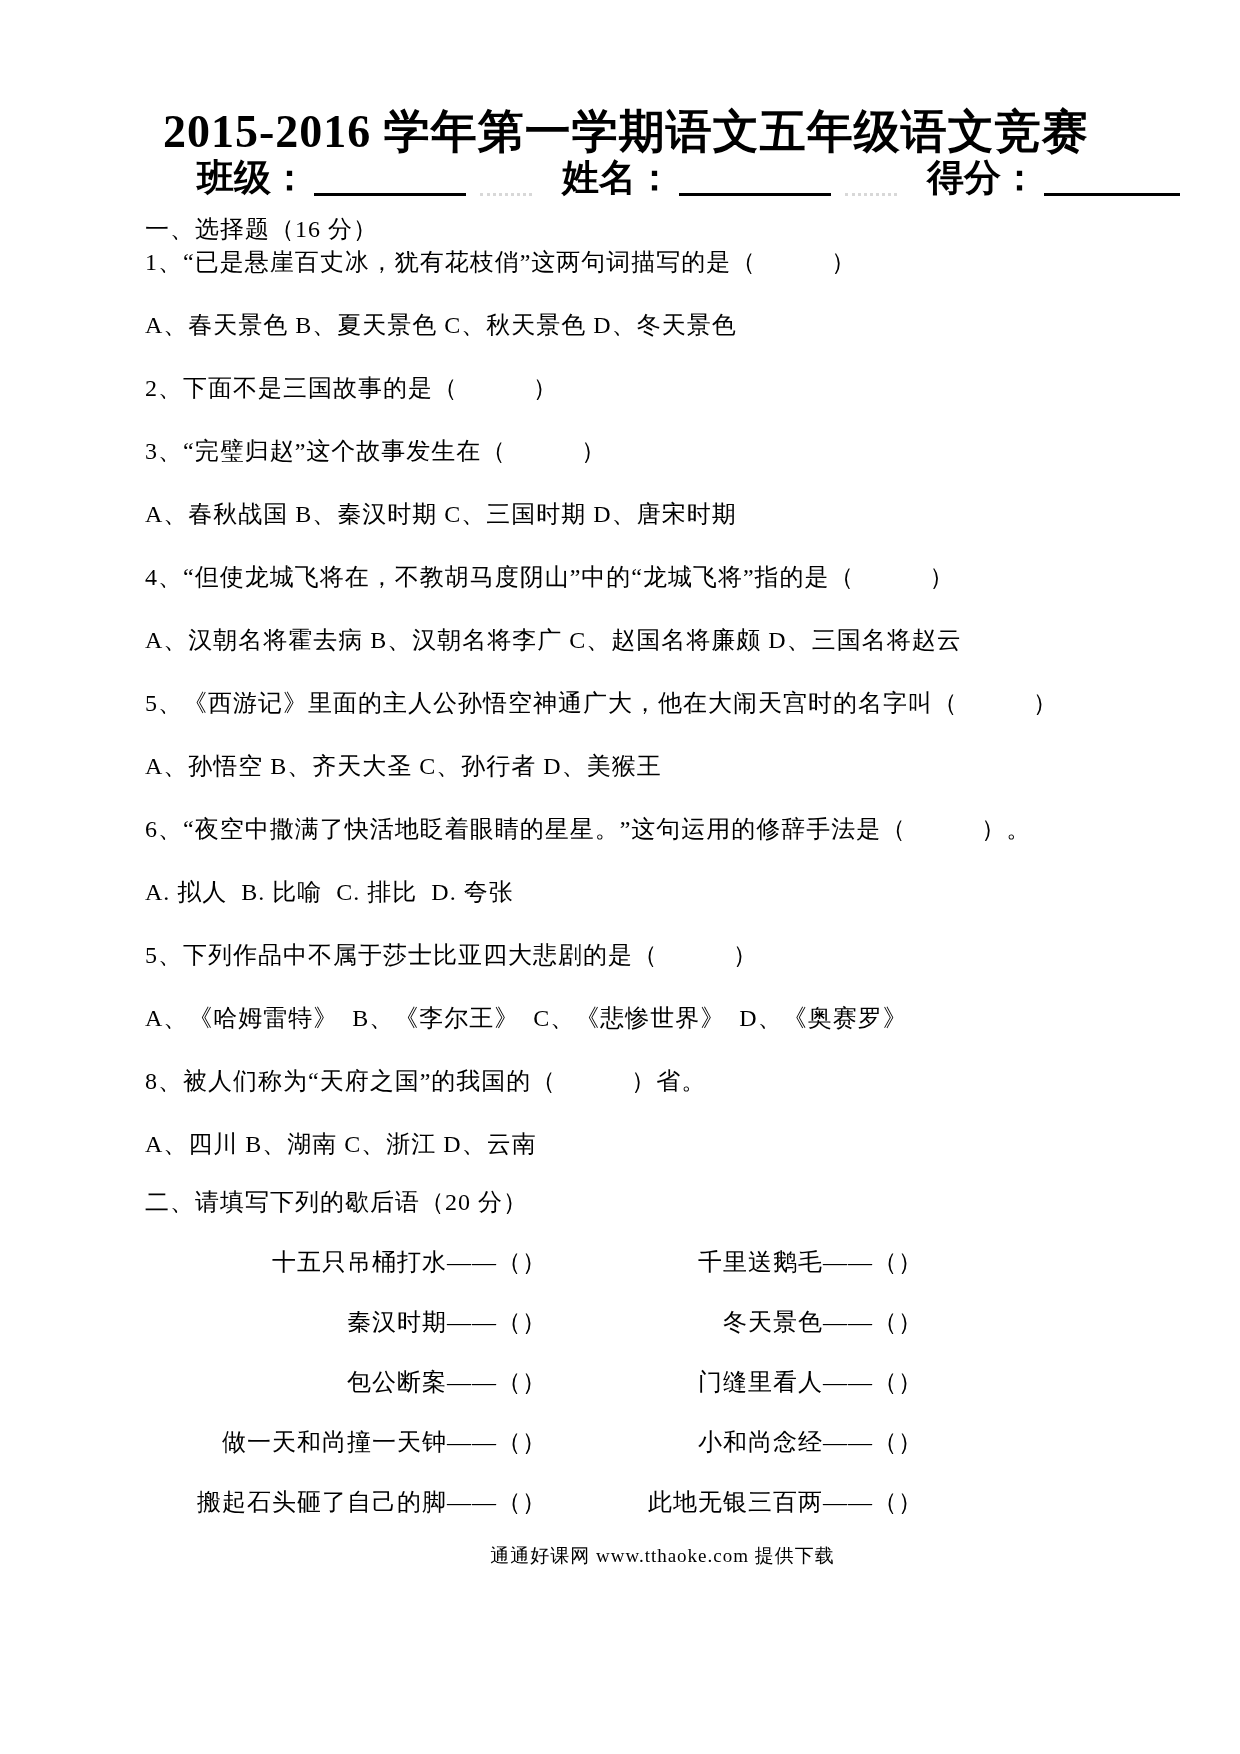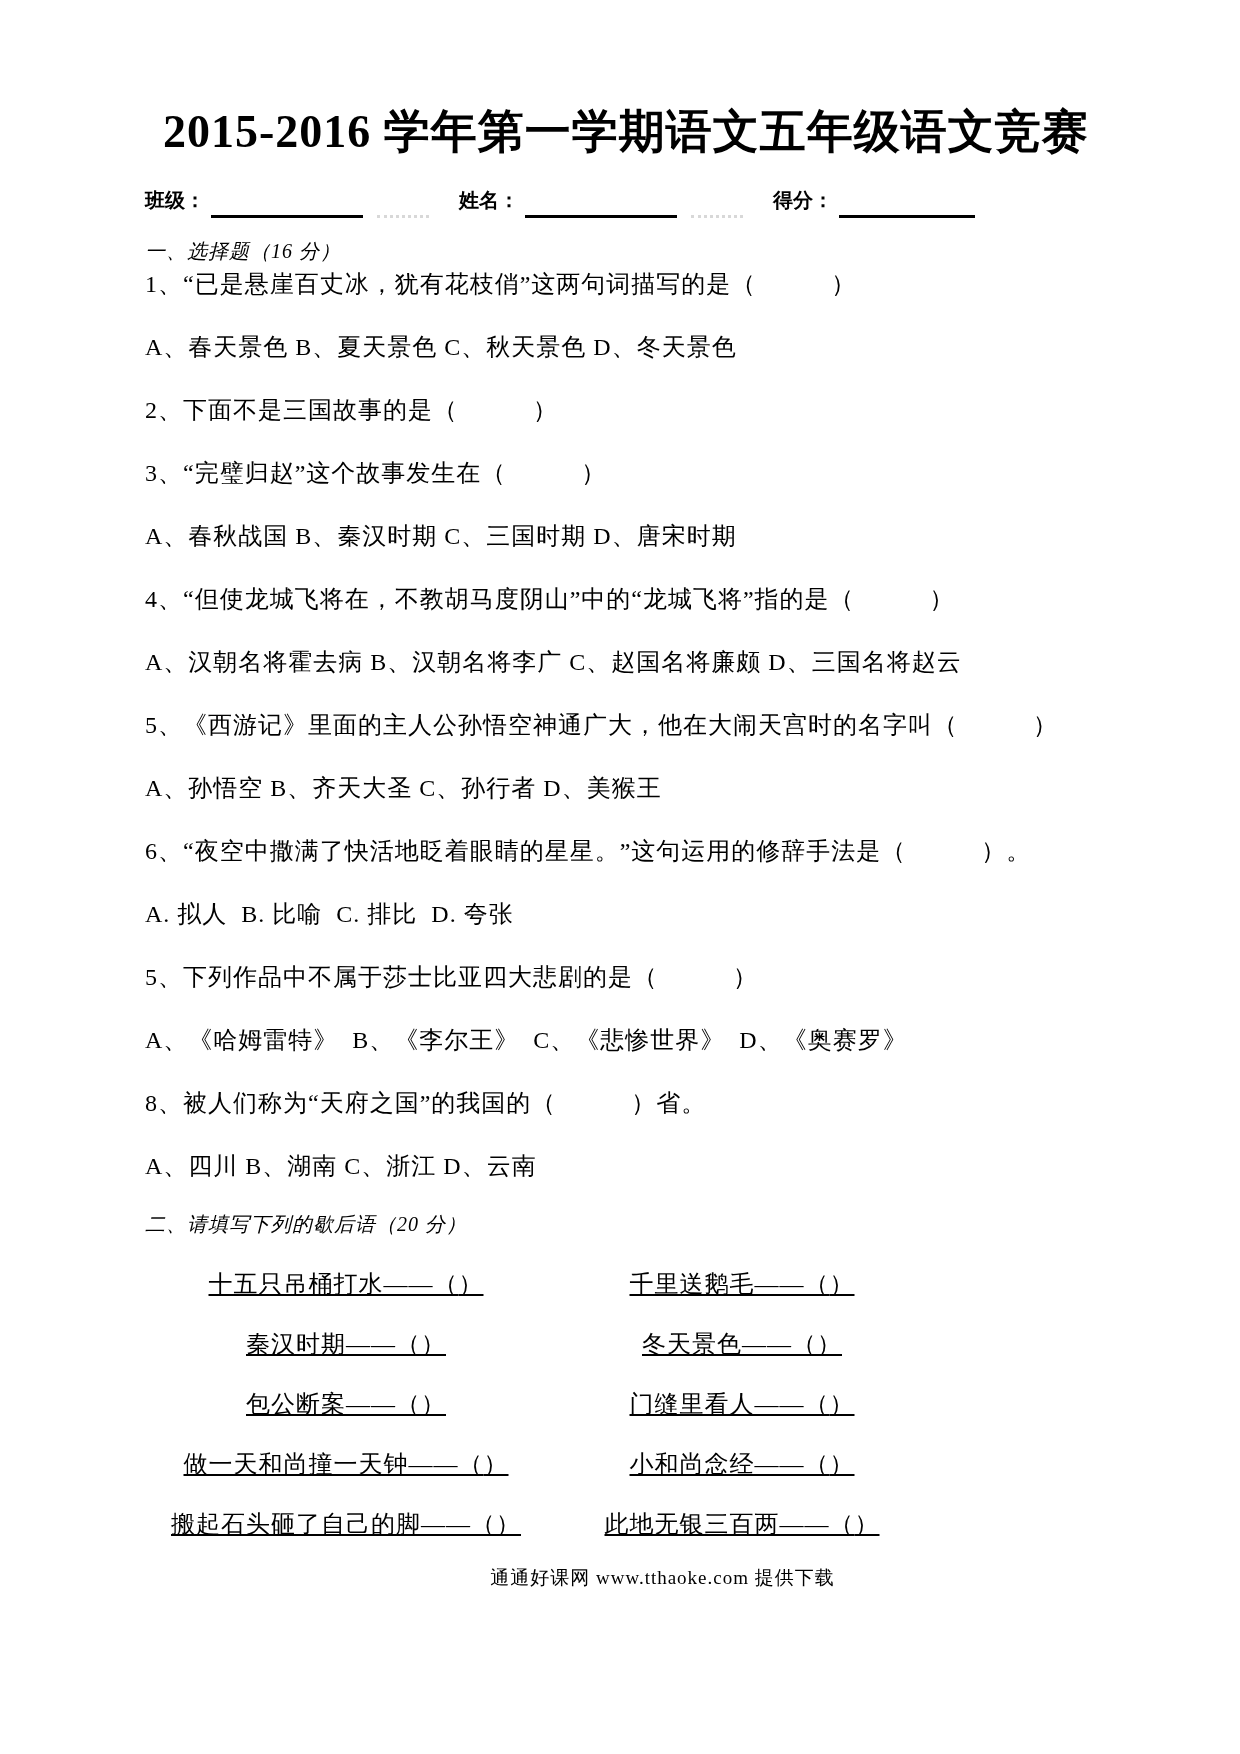--- a/index.html
+++ b/index.html
@@ -16,71 +16,69 @@
   }
   .title {
     margin:0 0 0 18px;
     font-size:46px;
     line-height:56px;
     font-weight:900;
     letter-spacing:1px;
     white-space:nowrap;
   }
   .header-row {
-    margin-top:22px;
     display:flex;
     align-items:flex-end;
     font-weight:bold;
-    font-size:20px;
+    font-size:37px;
     line-height:36px;
+    justify-content:flex-end;
   }
   .blank {
     display:inline-block;
     width:152px;
     height:30px;
     border-bottom:3px solid #000;
     margin-left:6px;
   }
   .blank.score { width:136px; }
   .artifact-dots {
     display:inline-block;
     width:52px;
     height:24px;
     border-bottom:3px dotted #d8d8d8;
     margin:0 30px 0 14px;
   }
   .sec-heading {
     margin-top:18px;
-    font-size:20px;
+    font-size:24px;
     line-height:30px;
     letter-spacing:1px;
     white-space:pre-wrap;
-    font-style:italic;
   }
   .sec-heading.second { margin-top:28px; }
   .line {
     margin:33px 0 0 0;
     font-size:24px;
     line-height:30px;
     letter-spacing:1px;
     white-space:pre-wrap;
   }
   .line.first-q { margin-top:3px; }
   .riddle-row {
     margin-top:30px;
     display:flex;
     font-size:24px;
     line-height:30px;
     letter-spacing:1px;
   }
   .riddle-cell {
     display:flex;
-    justify-content:center;
+    justify-content:flex-end;
     white-space:pre;
-    text-decoration:underline;
   }
   .riddle-cell.left  { width:402px; }
   .riddle-cell.right { width:362px; margin-left:14px; }
   .footer {
     margin-top:26px;
     width:1035px;
     text-align:center;
     font-size:19px;
     line-height:26px;
     letter-spacing:1px;

